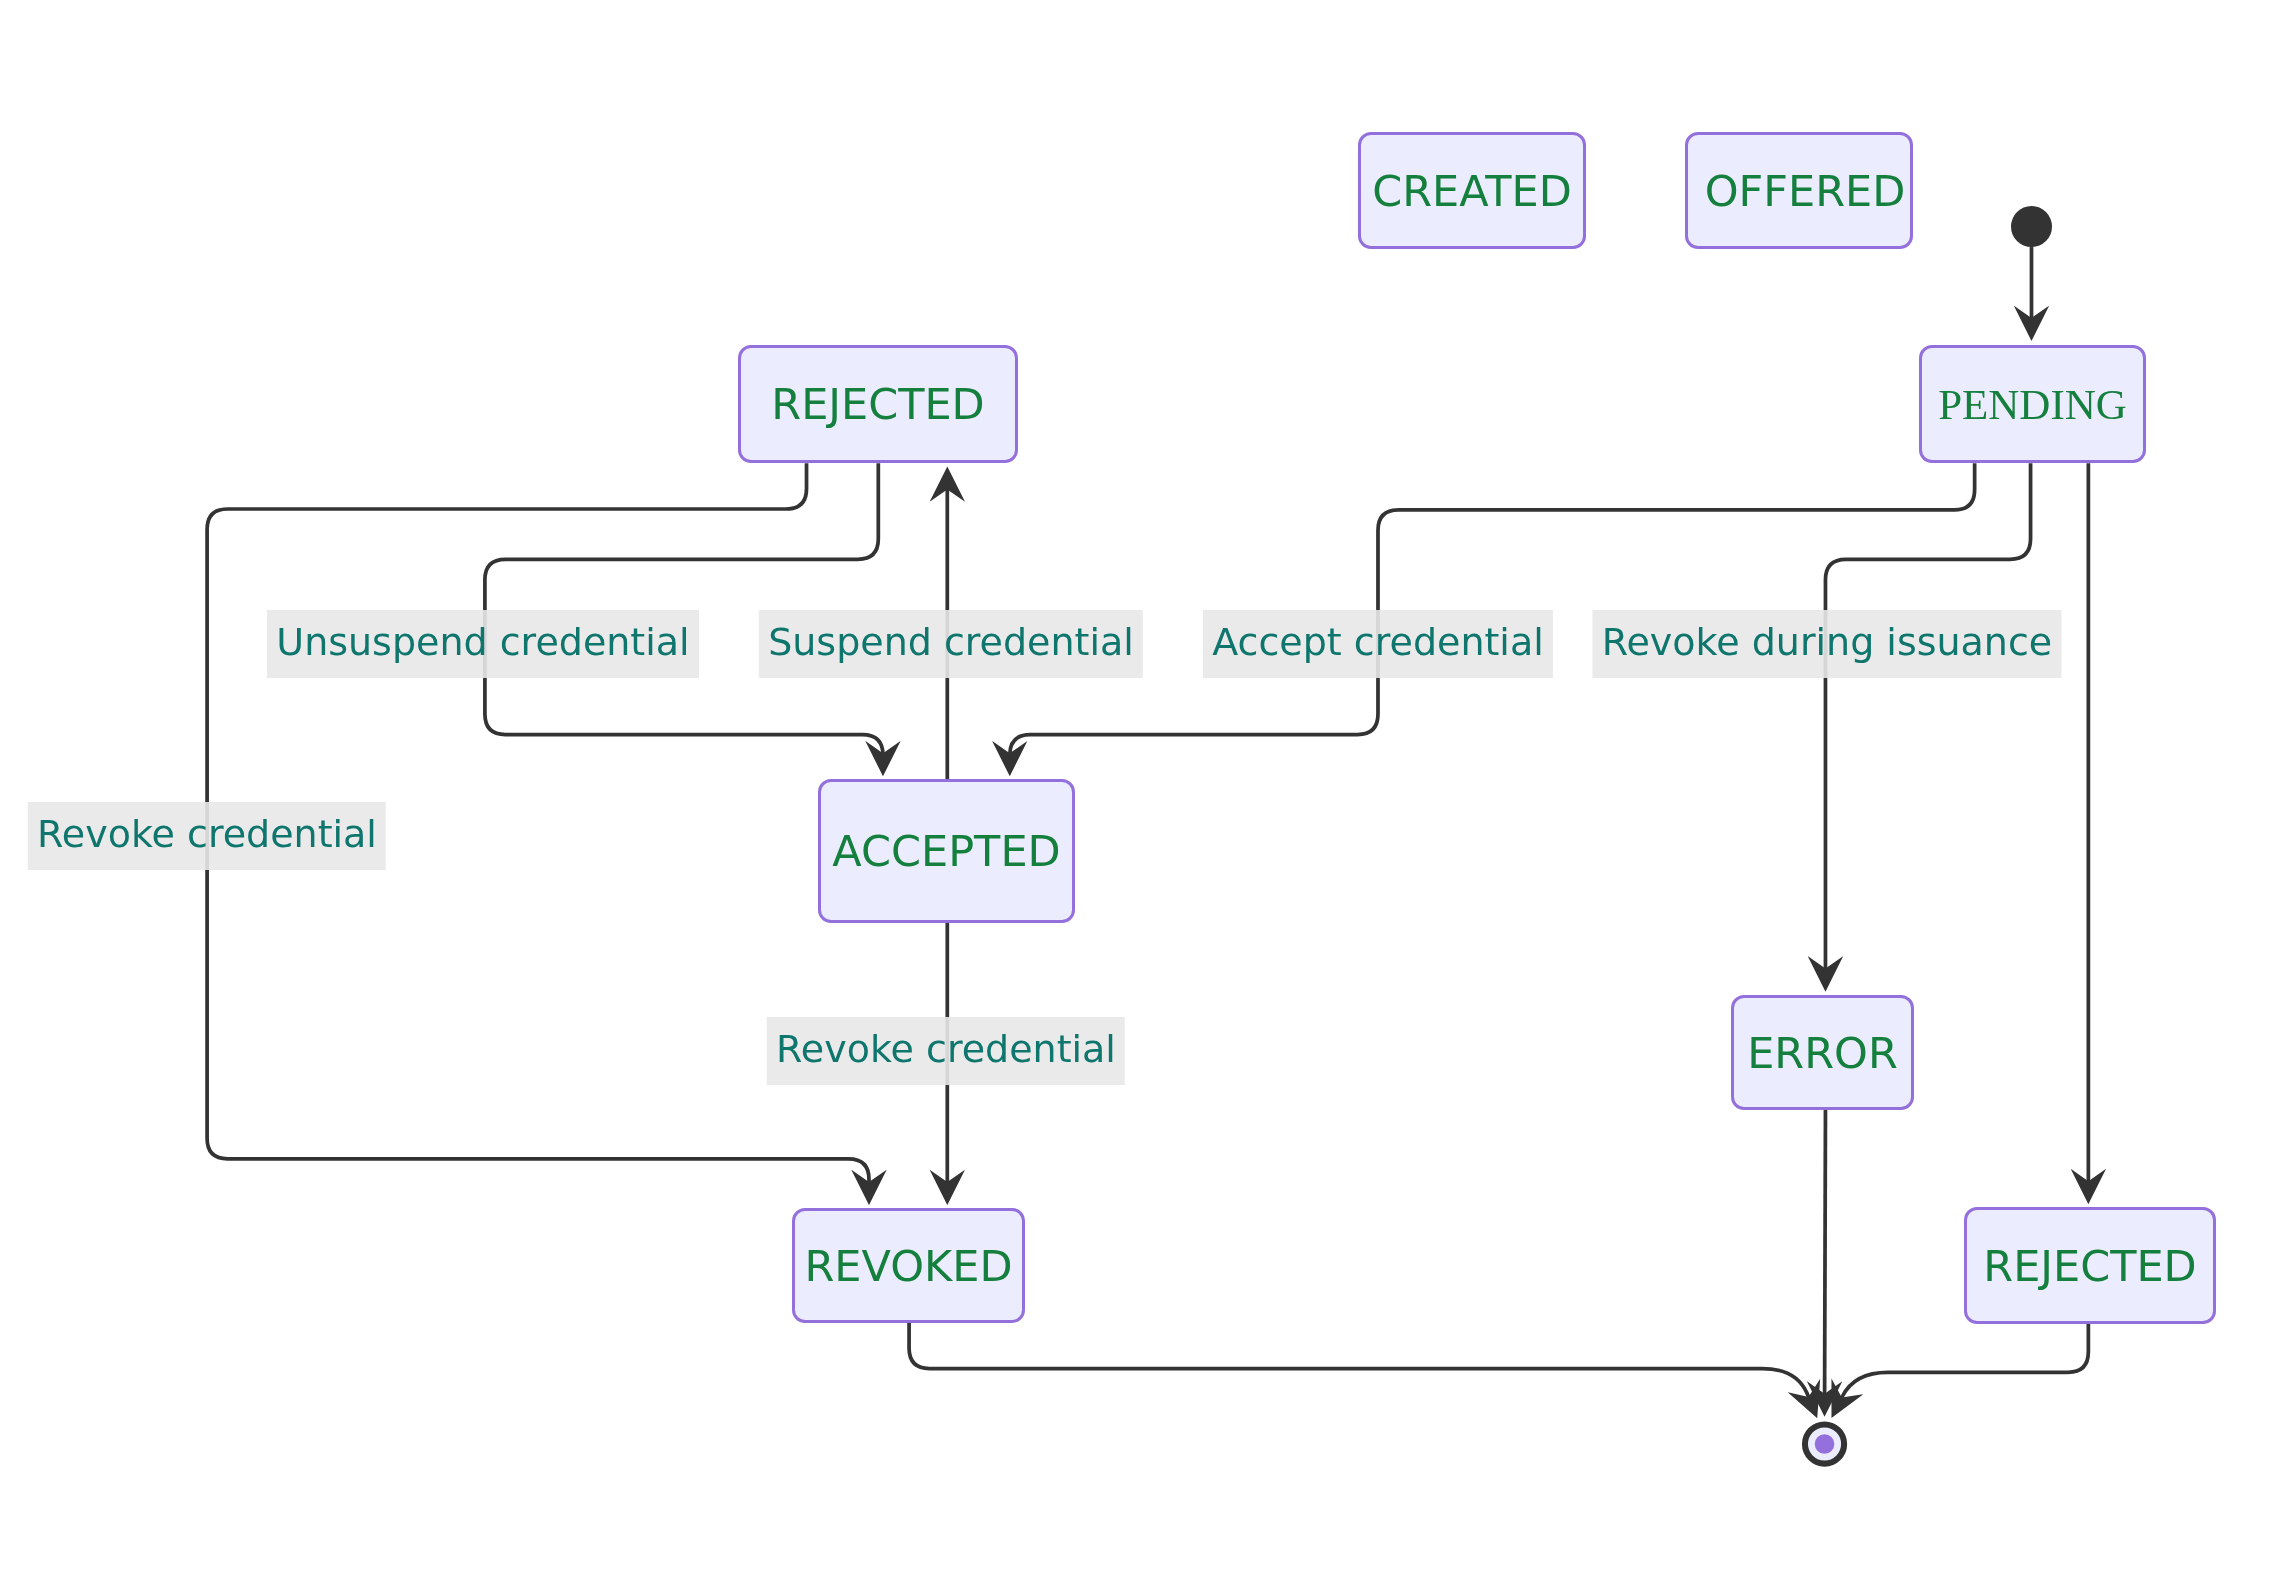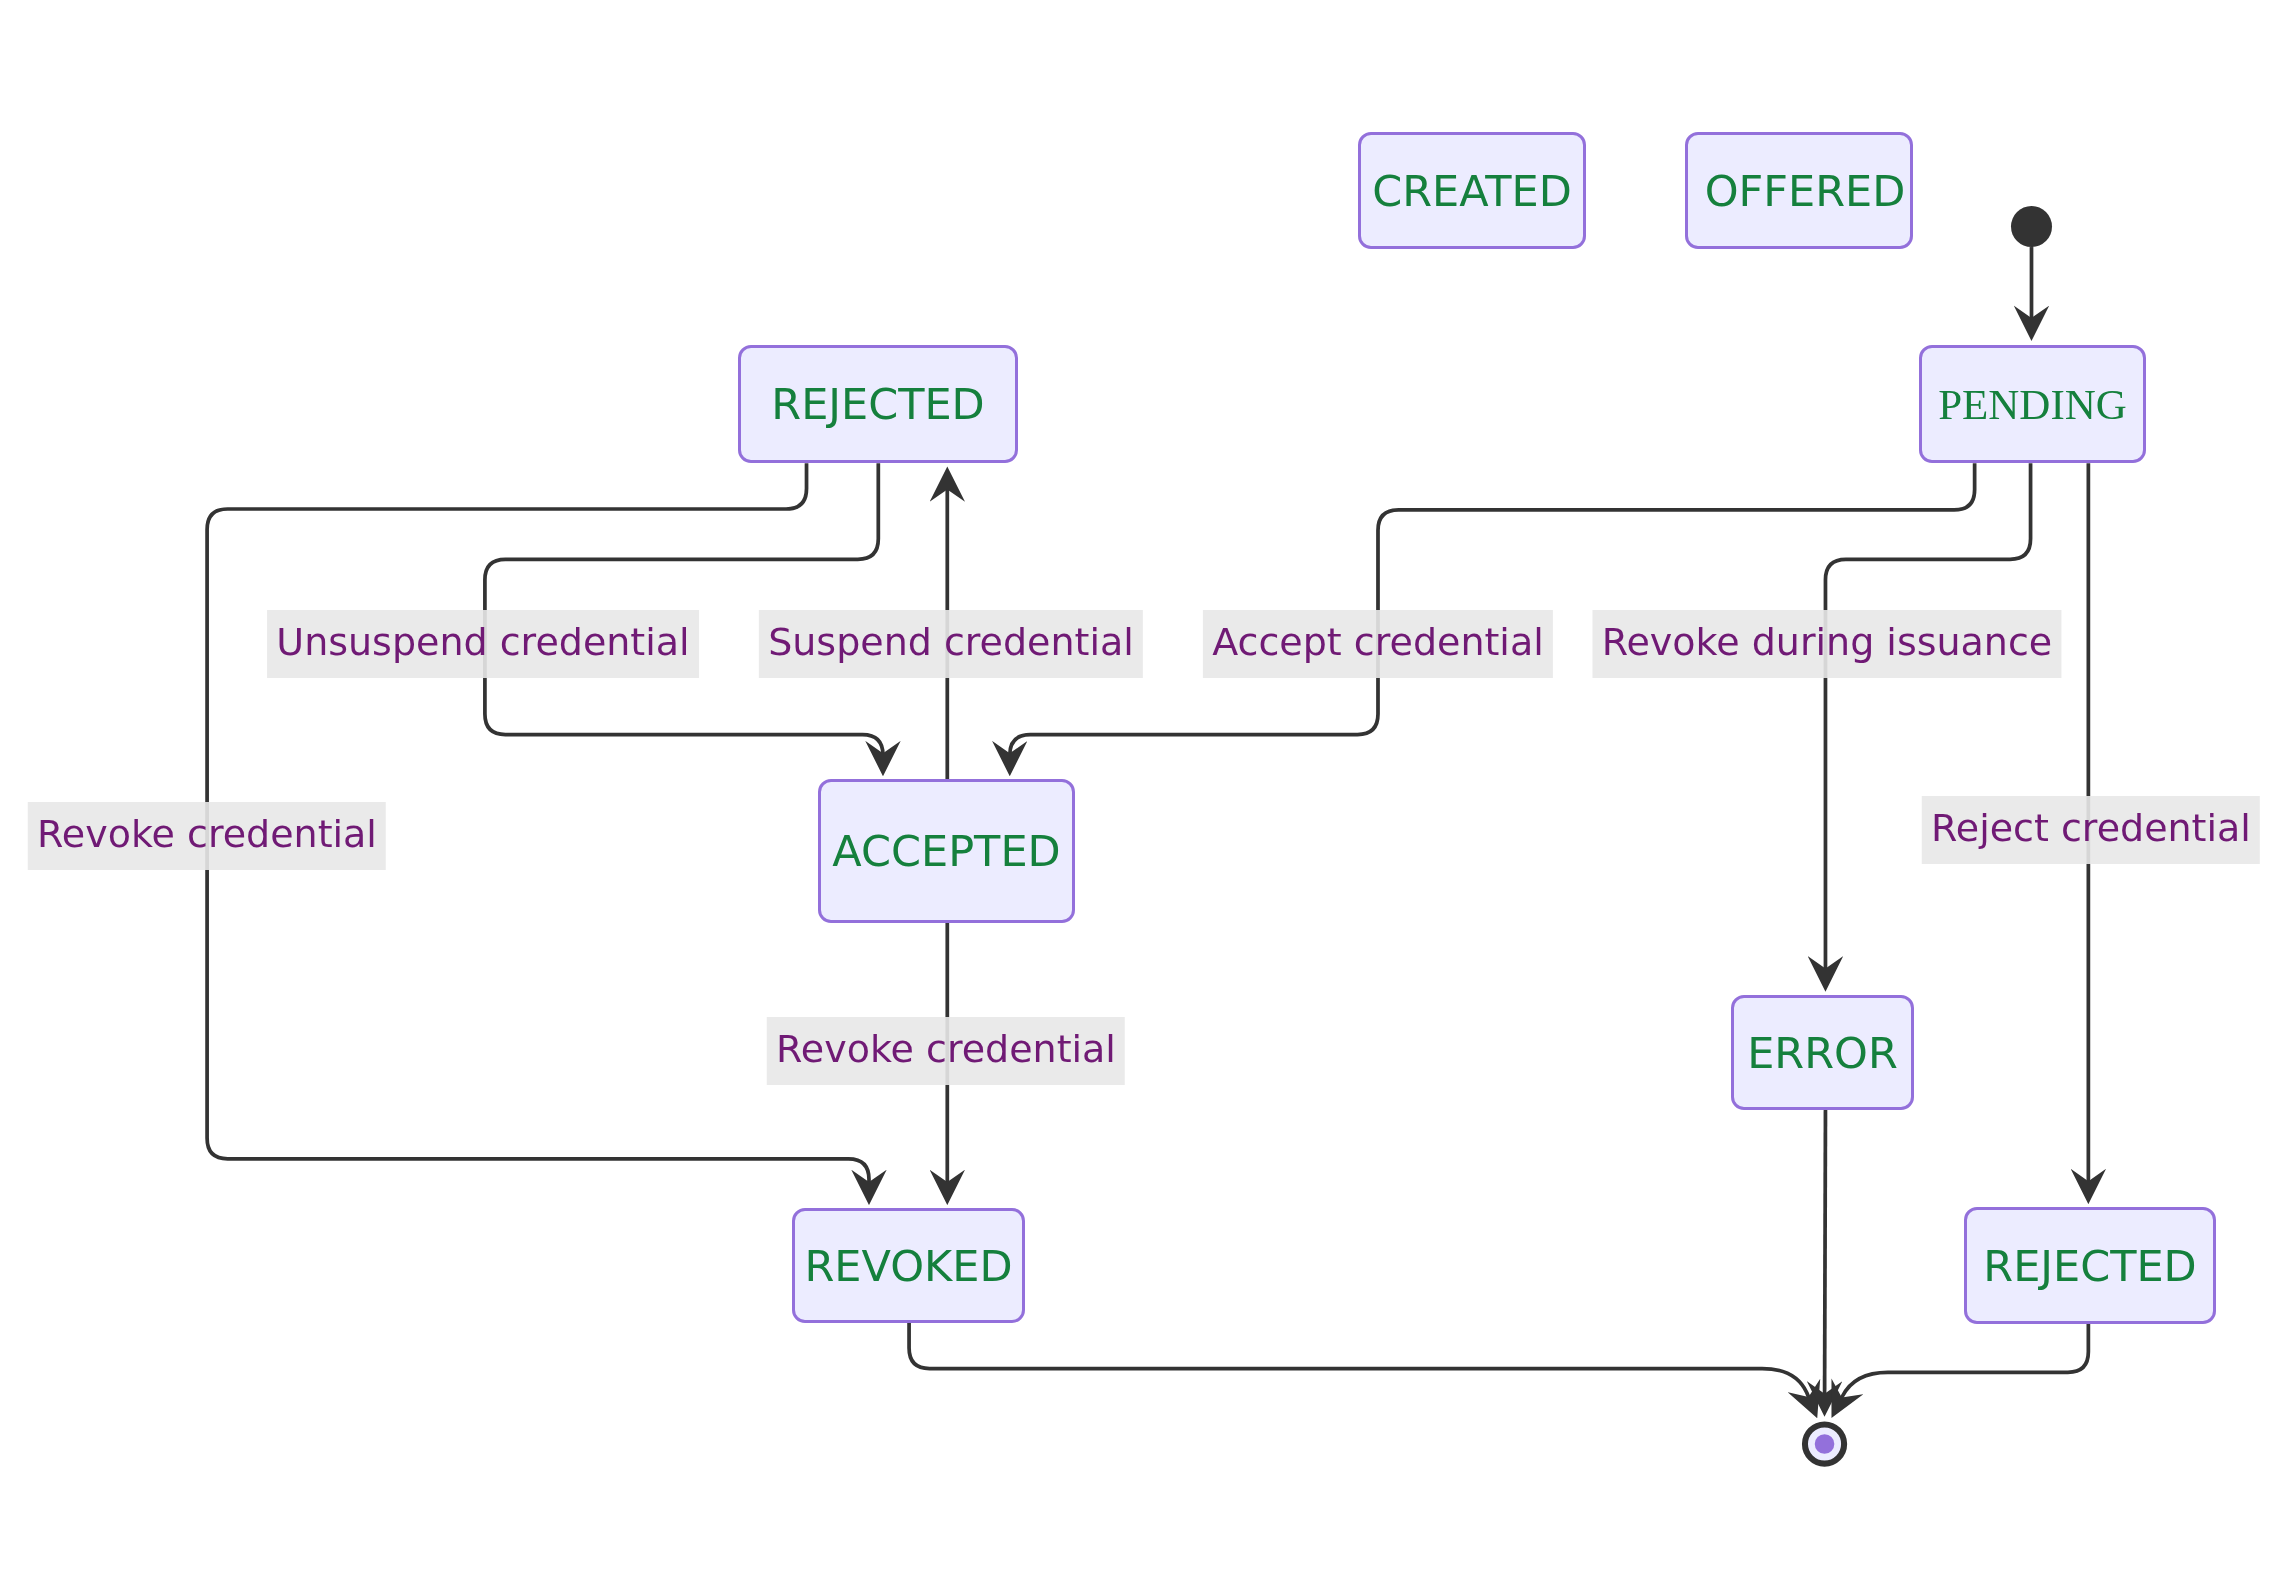--- a/index.html
+++ b/index.html
@@ -21,21 +21,21 @@
     font-size:43px;
     color:#15803d;
     letter-spacing:0px;
     white-space:nowrap;
     z-index:2;
   }
   .edge-label{
     position:absolute;
     transform:translate(-50%,-50%);
     background:rgba(232,232,232,0.9);
-    color:#701a75;
+    color:#0f766e;
     font-size:38px;
     line-height:1.0;
     padding:13px 9.3px 17px 9.3px;
     white-space:nowrap;
     z-index:3;
     text-align:center;
   }
 </style>
 </head>
 <body>
@@ -101,18 +101,17 @@
   <div class="edge-label" style="left:483px;top:644px;">Unsuspend credential</div>
 
   <div class="edge-label" style="left:951px;top:644px;">Suspend credential</div>
 
   <div class="edge-label" style="left:1378px;top:644px;">Accept credential</div>
 
   <div class="edge-label" style="left:1827px;top:644px;">Revoke during issuance</div>
 
   <div class="edge-label" style="left:207px;top:836px;">Revoke credential</div>
 
-  <div class="edge-label" style="left:2091px;top:830px;">Reject credential</div>
 
   <div class="edge-label" style="left:946px;top:1051px;">Revoke credential</div>
 
 </div>
 
 
 </body></html>

